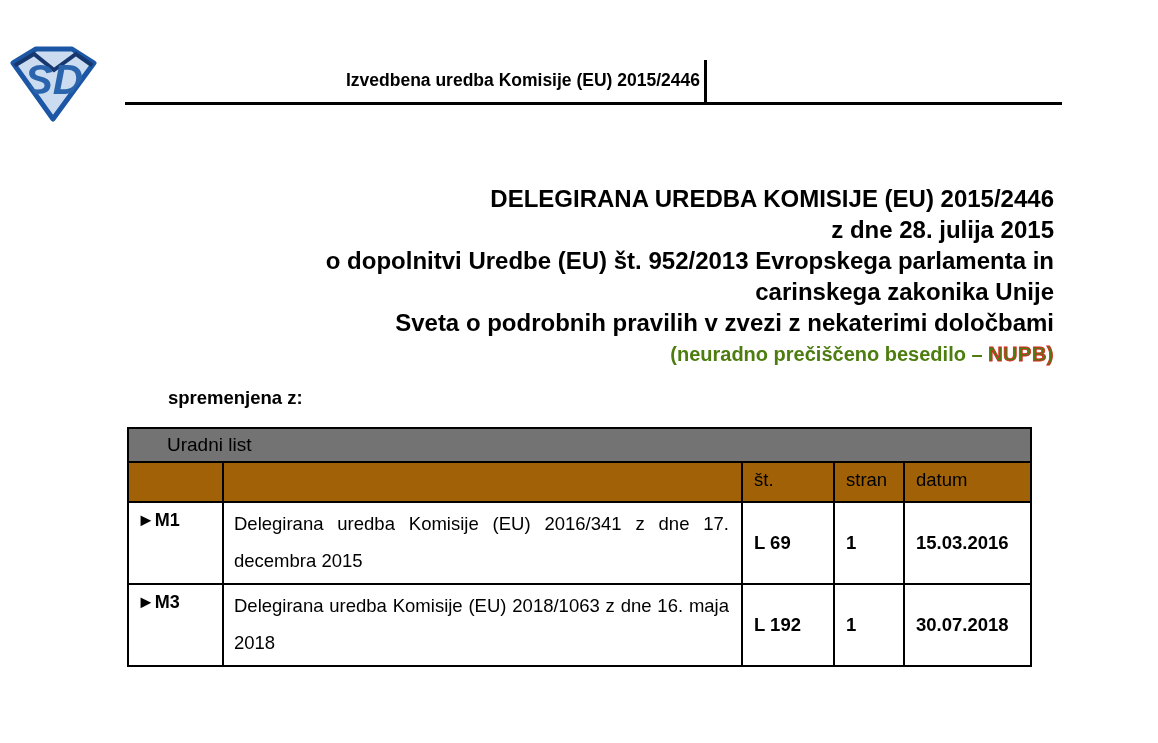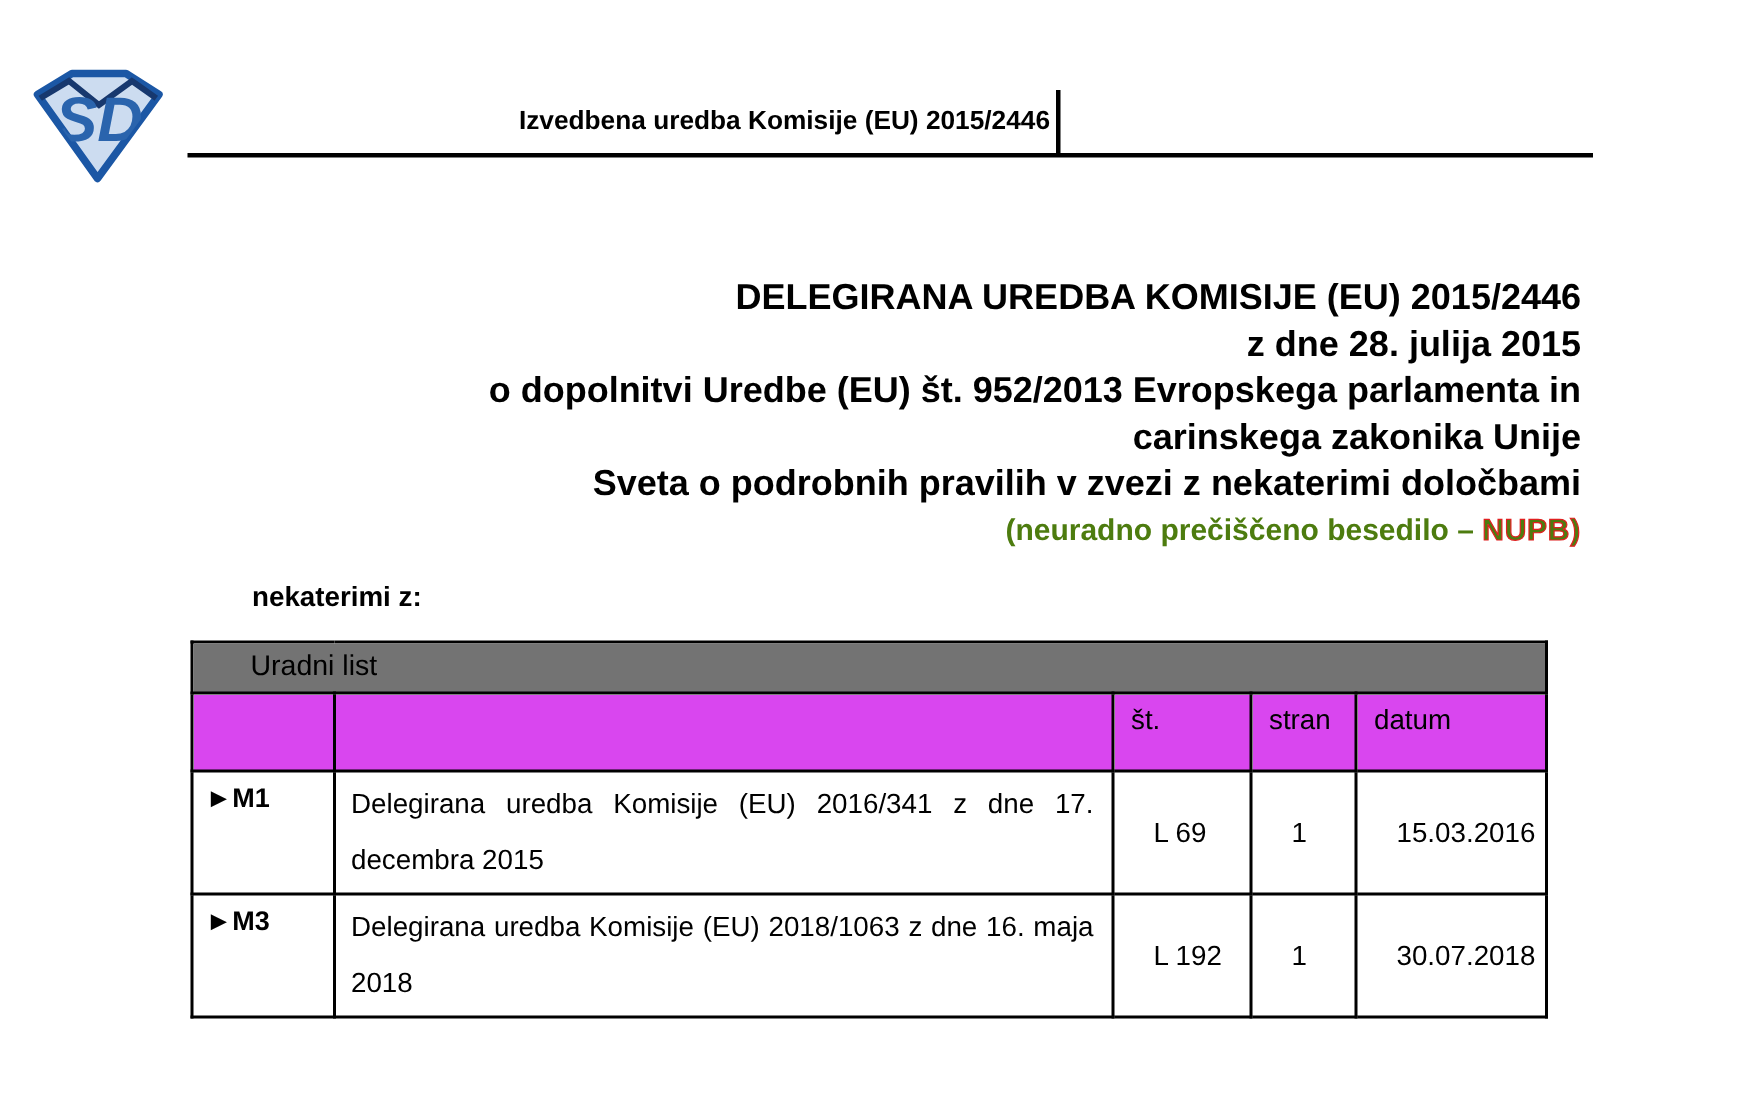--- a/index.html
+++ b/index.html
@@ -4,21 +4,21 @@
 <style>
   html,body{margin:0;padding:0;}
   body{
     width:1158px;height:743px;overflow:hidden;background:#ffffff;
     font-family:"Liberation Sans","DejaVu Sans",sans-serif;color:#000;
     position:relative;
   }
   .page{position:absolute;inset:0;}
 
   
-  .logo{position:absolute;left:20px;top:46px;width:90px;height:76px;}
+  .logo{position:absolute;left:8px;top:46px;width:90px;height:76px;}
 
   
   .hdr-left{
     position:absolute;left:300px;top:69px;width:400px;
     text-align:right;font-size:17.5px;font-weight:bold;line-height:22px;
     letter-spacing:0px;white-space:nowrap;
   }
   .hdr-divider{position:absolute;left:704px;top:60px;width:3px;height:44px;background:#000;}
   .hdr-right{
     position:absolute;left:714px;top:69px;font-size:17.5px;font-weight:bold;
@@ -54,33 +54,33 @@
   col.c-desc{width:519px;}
   col.c-num{width:92px;}
   col.c-page{width:70px;}
   col.c-date{width:127px;}
 
   tr.thead-main td{
     background:#737373;height:32px;padding:0 0 0 38px;
     font-size:19px;vertical-align:middle;
   }
   tr.thead-cols td{
-    background:#d946ef;height:34px;padding:0 0 16px 11px;vertical-align:middle;
+    background:#a16207;height:34px;padding:0 0 4px 11px;vertical-align:middle;
   }
   tr.data-row td{height:73px;}
   td.cell-marker{
     vertical-align:top;font-weight:bold;padding:7px 0 0 8px;font-size:18px;
     white-space:nowrap;
   }
   td.cell-desc{
     vertical-align:top;text-align:justify;line-height:36.5px;
     padding:3px 12px 0 10px;
   }
   td.cell-num,td.cell-page,td.cell-date{
-    vertical-align:middle;padding-left:26px;white-space:nowrap;
+    vertical-align:middle;padding-left:11px;white-space:nowrap;font-weight:bold;
   }
 </style>
 </head>
 <body>
 
 <div class="page">
 
   <div class="logo">
     <svg width="90" height="76" viewBox="0 0 90 76">
       <defs>
@@ -102,21 +102,21 @@
 
   <div class="title">
     <div>DELEGIRANA UREDBA KOMISIJE (EU) 2015/2446</div>
     <div>z dne 28. julija 2015</div>
     <div>o dopolnitvi Uredbe (EU) št. 952/2013 Evropskega parlamenta in</div>
     <div>carinskega zakonika Unije</div>
     <div>Sveta o podrobnih pravilih v zvezi z nekaterimi določbami</div>
     <div class="note"><span>(neuradno prečiščeno besedilo – </span><span class="nupb">NUPB)</span></div>
   </div>
 
-  <div class="amended">nekaterimi z:</div>
+  <div class="amended">spremenjena z:</div>
 
   <table class="uradni">
     <colgroup>
       <col class="c-marker">
         <col class="c-desc">
         <col class="c-num">
         <col class="c-page">
         <col class="c-date">
     </colgroup>
     <tbody>

